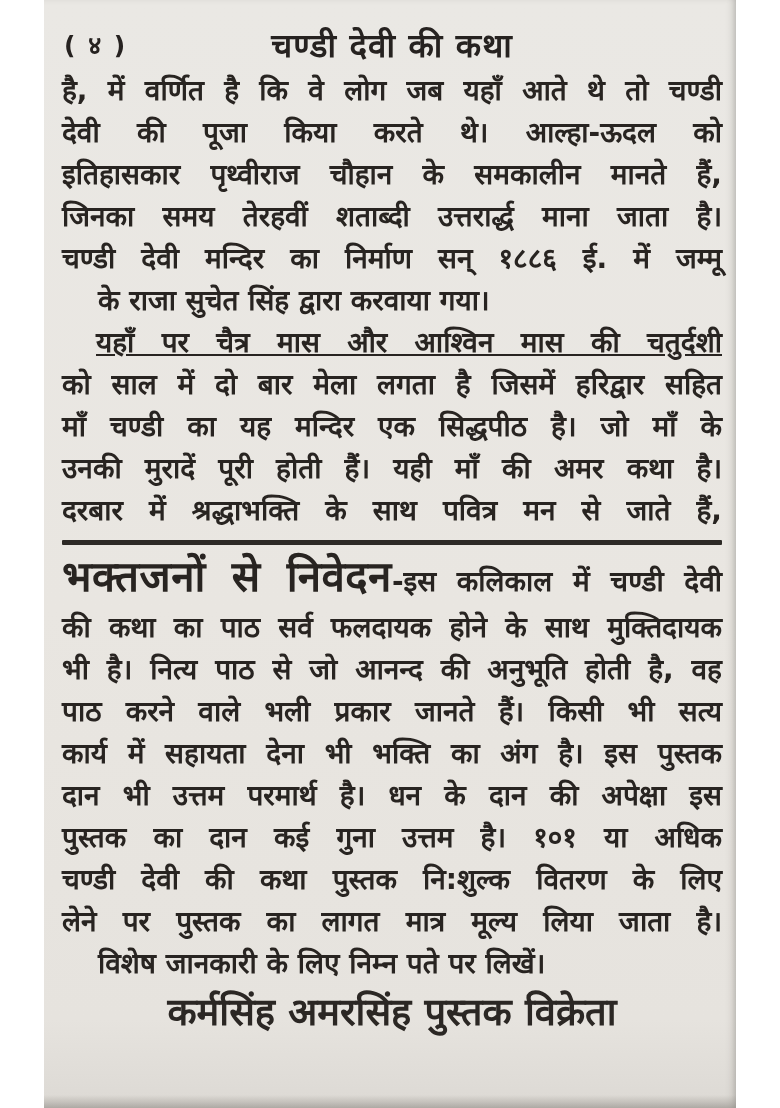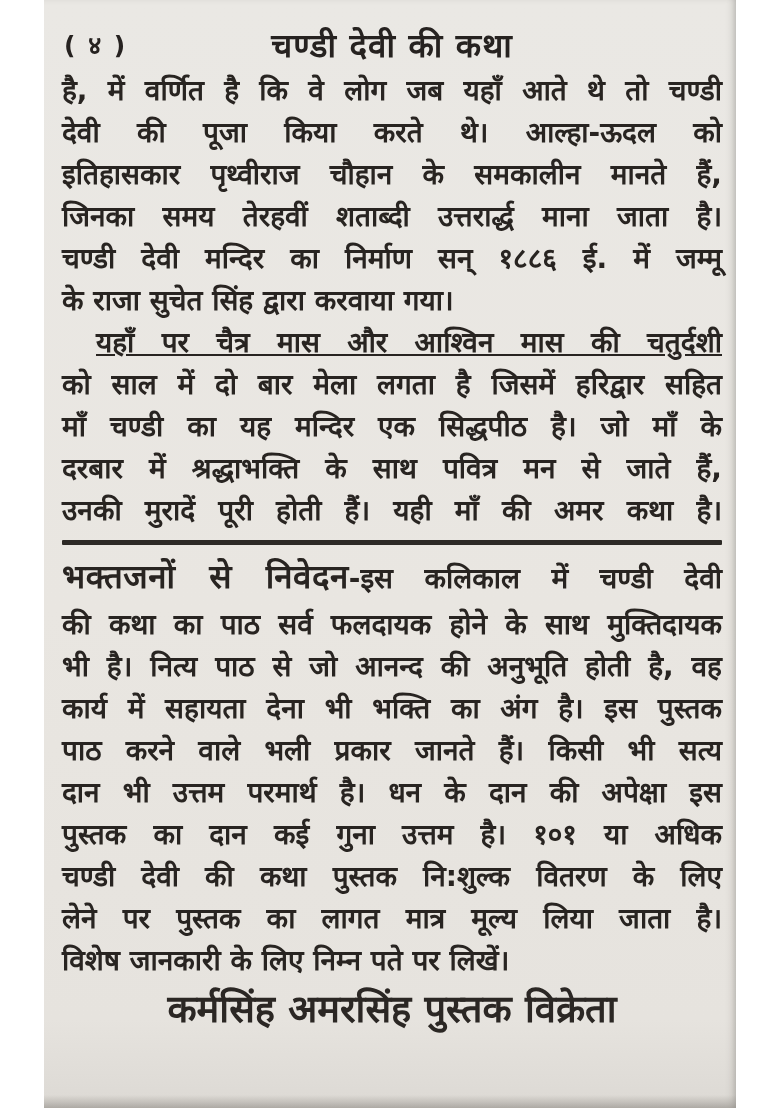--- a/index.html
+++ b/index.html
@@ -63,36 +63,37 @@
     font-weight: 600;
     line-height: 42px;
     white-space: normal;
     text-align: justify;
     text-align-last: justify;
     color: #282421;
   }
   .line.no-stretch {
     text-align: left;
     text-align-last: left;
+    margin-left: 36px;
   }
   .line.indent {
     text-indent: 34px;
     text-decoration: underline;
   }
   .divider {
     height: 5px;
     background: #2d2a26;
     margin: 8px 0 7px 0;
     border-radius: 1px;
   }
   .sec-first {
     line-height: 50px;
   }
   .sec-heading {
-    font-size: 33px;
+    font-size: 42px;
     font-weight: 700;
     letter-spacing: 0.5px;
   }
   .italic {
   }
   .footer-line {
     margin-top: 2px;
     text-align: center;
     text-align-last: center;
     font-size: 38px;
@@ -119,36 +120,36 @@
         <div class="line">इतिहासकार पृथ्वीराज चौहान के समकालीन मानते हैं,</div>
         <div class="line">जिनका समय तेरहवीं शताब्दी उत्तरार्द्ध माना जाता है।</div>
         <div class="line">चण्डी देवी मन्दिर का निर्माण सन् १८८६ ई. में जम्मू</div>
         <div class="line no-stretch">के राजा सुचेत सिंह द्वारा करवाया गया।</div>
       </div>
 
       <div>
         <div class="line indent">यहाँ पर चैत्र मास और आश्विन मास की चतुर्दशी</div>
         <div class="line">को साल में दो बार मेला लगता है जिसमें हरिद्वार सहित</div>
         <div class="line">माँ चण्डी का यह मन्दिर एक सिद्धपीठ है। जो माँ के</div>
+        <div class="line">उनकी मुरादें पूरी होती हैं। यही माँ की अमर कथा है।</div>
         <div class="line">दरबार में श्रद्धाभक्ति के साथ पवित्र मन से जाते हैं,</div>
-        <div class="line">उनकी मुरादें पूरी होती हैं। यही माँ की अमर कथा है।</div>
       </div>
 
       <div class="divider"></div>
 
       <div>
         <div class="line sec-first">
           <span class="sec-heading">भक्तजनों से निवेदन</span><span>-</span><span>इस कलिकाल में </span><span class="italic">चण्डी देवी</span>
         </div>
         <div class="line">
           <span class="italic">की कथा</span><span> का पाठ सर्व फलदायक होने के साथ मुक्तिदायक</span>
         </div>
         <div class="line">भी है। नित्य पाठ से जो आनन्द की अनुभूति होती है, वह</div>
+        <div class="line">पाठ करने वाले भली प्रकार जानते हैं। किसी भी सत्य</div>
         <div class="line">कार्य में सहायता देना भी भक्ति का अंग है। इस पुस्तक</div>
-        <div class="line">पाठ करने वाले भली प्रकार जानते हैं। किसी भी सत्य</div>
         <div class="line">दान भी उत्तम परमार्थ है। धन के दान की अपेक्षा इस</div>
         <div class="line">पुस्तक का दान कई गुना उत्तम है। १०१ या अधिक</div>
         <div class="line">
           <span class="italic">चण्डी देवी की कथा</span><span> पुस्तक नि:शुल्क वितरण के लिए</span>
         </div>
         <div class="line">लेने पर पुस्तक का लागत मात्र मूल्य लिया जाता है।</div>
         <div class="line no-stretch">विशेष जानकारी के लिए निम्न पते पर लिखें।</div>
       </div>
 
       <div class="footer-line">कर्मसिंह अमरसिंह पुस्तक विक्रेता</div>

